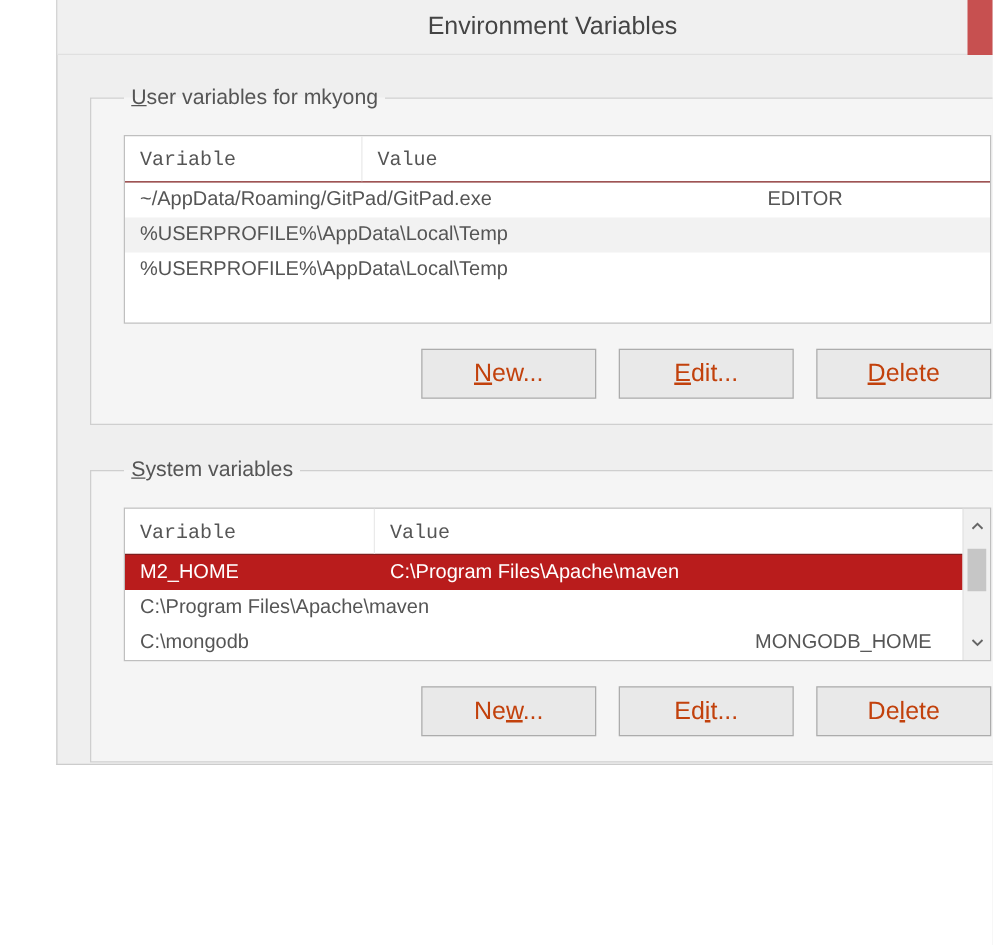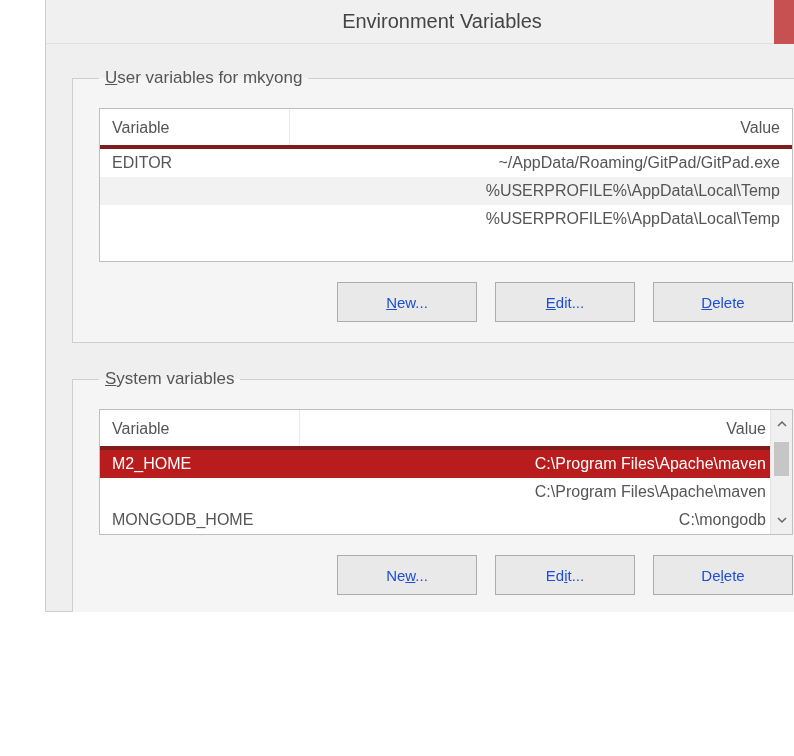--- a/index.html
+++ b/index.html
@@ -65,32 +65,33 @@
   }
   legend.group-label .ul { text-decoration: underline; }
   .listview {
     background: #fff;
     border: 1px solid #bfbfbf;
     margin-top: 6px;
     position: relative;
   }
   .lv-header {
     display: flex;
-    border-bottom: 4px solid #7f1d1d;
+    border-bottom: 1px solid #7f1d1d;
+    font-family: Liberation Mono, monospace;
   }
   .lv-col {
     padding: 10px 12px 8px 12px;
     color: #555;
     font-size: 16px;
     border-right: 1px solid #eaeaea;
     white-space: nowrap;
   }
   .lv-col:last-child { border-right: none; flex: 1; }
   .col-var { width: 190px; }
-  .col-val { flex: 1; text-align: right; }
+  .col-val { flex: 1; }
   .lv-body {}
   .lv-row {
     display: flex;
     font-size: 16px;
     color: #555;
   }
   .lv-row.alt { background: #f2f2f2; }
   .lv-row.selected { background: #b91c1c; color: #fff; }
   .lv-cell {
     padding: 5px 12px 5px 12px;
@@ -110,22 +111,22 @@
     display: flex;
     justify-content: flex-end;
     gap: 18px;
     margin-top: 20px;
   }
   button.btn {
     width: 140px;
     height: 40px;
     background: #e9e9e9;
     border: 1px solid #acacac;
-    font-size: 15px;
-    color: #1d4ed8;
+    font-size: 20px;
+    color: #c2410c;
     cursor: pointer;
     font-family: inherit;
   }
   button.btn .ul { text-decoration: underline; }
   .sys .lv-body .lv-cell.col-var { width: 200px; }
   .sys .lv-header .lv-col.col-var { width: 200px; }
   .sys .lv-col.col-val, .sys .lv-cell.col-val { padding-right: 26px; }
 </style>
 </head>
 <body>
@@ -149,22 +150,22 @@
         <span class="ul">U</span><span>ser variables for mkyong</span>
       </legend>
 
       <div class="listview">
         <div class="lv-header">
           <div class="lv-col col-var">Variable</div>
           <div class="lv-col col-val">Value</div>
         </div>
         <div class="lv-body">
           <div class="lv-row">
+            <div class="lv-cell col-val">~/AppData/Roaming/GitPad/GitPad.exe</div>
             <div class="lv-cell col-var">EDITOR</div>
-            <div class="lv-cell col-val">~/AppData/Roaming/GitPad/GitPad.exe</div>
           </div>
           <div class="lv-row alt">
             <div class="lv-cell col-val">%USERPROFILE%\AppData\Local\Temp</div>
           </div>
           <div class="lv-row">
             <div class="lv-cell col-val">%USERPROFILE%\AppData\Local\Temp</div>
           </div>
           <div class="lv-pad"></div>
         </div>
       </div>
@@ -188,22 +189,22 @@
         </div>
         <div class="lv-body">
           <div class="lv-row selected">
             <div class="lv-cell col-var">M2_HOME</div>
             <div class="lv-cell col-val">C:\Program Files\Apache\maven</div>
           </div>
           <div class="lv-row">
             <div class="lv-cell col-val">C:\Program Files\Apache\maven</div>
           </div>
           <div class="lv-row">
+            <div class="lv-cell col-val">C:\mongodb</div>
             <div class="lv-cell col-var">MONGODB_HOME</div>
-            <div class="lv-cell col-val">C:\mongodb</div>
           </div>
         </div>
         <div class="lv-scroll">
           <div class="arrow">
             <svg width="10" height="10" viewBox="0 0 10 10">
                 <path d="M1 7 L5 3 L9 7" fill="none" stroke="#666" stroke-width="1.5"></path>
               </svg>
           </div>
           <div class="track">
             <div class="thumb"></div>

